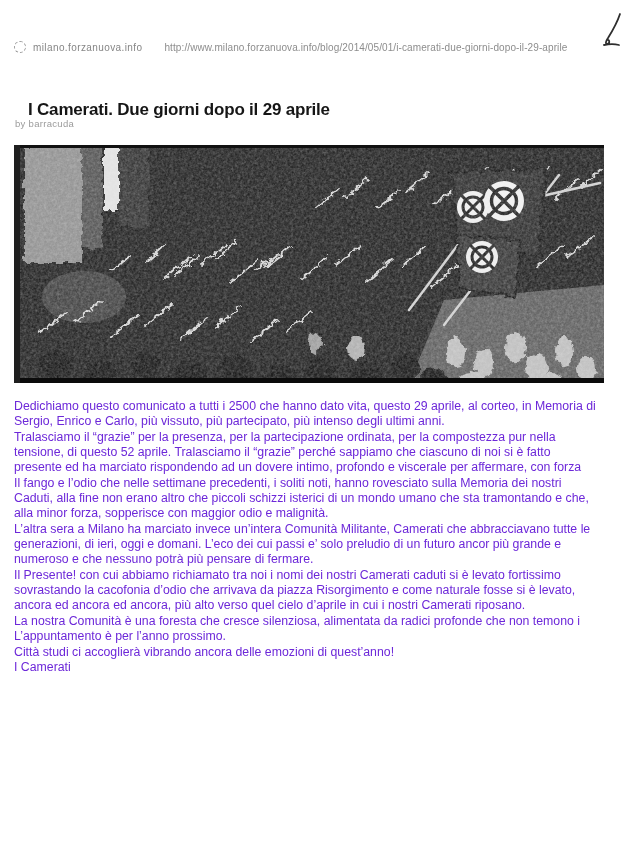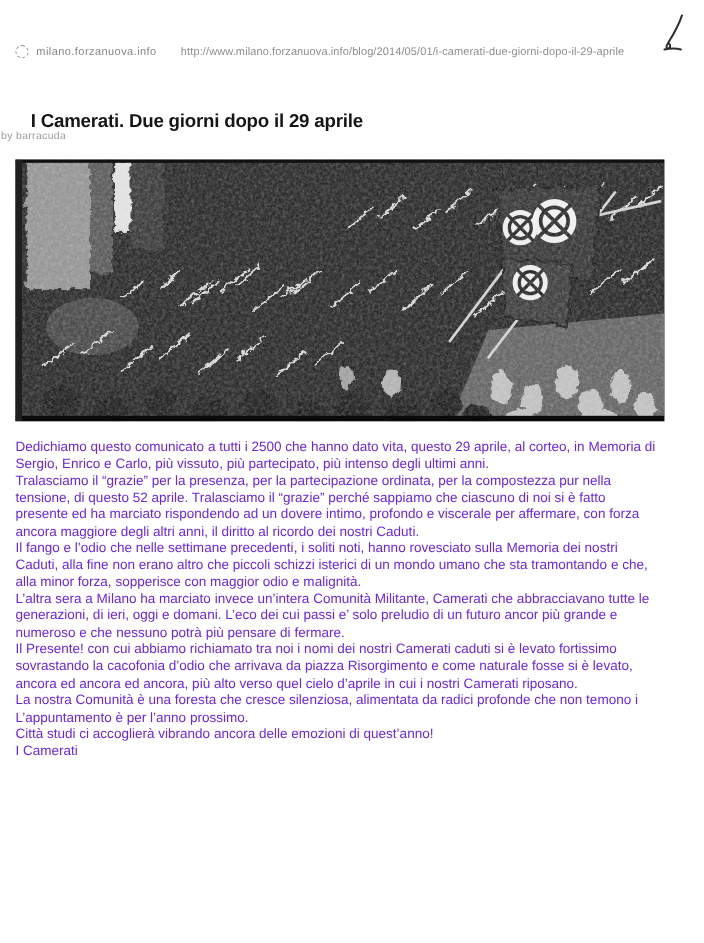--- a/index.html
+++ b/index.html
@@ -21,21 +21,21 @@
     margin-right:7px;flex:0 0 auto;
   }
   .site-label{margin-right:22px;letter-spacing:0.4px;color:#868686;text-align:right;}
   .page-url{color:#8d8d8d;letter-spacing:0.1px;}
   .pen-mark{position:absolute;right:14px;top:10px;}
   .article-title{
     position:absolute;left:12px;top:84px;margin:16px;
     font-size:17px;font-weight:bold;color:#161616;letter-spacing:-0.2px;
   }
   .byline{
-    position:absolute;left:1px;top:118px;
+    position:absolute;left:15px;top:118px;
     font-size:9.5px;color:#9b9b9b;letter-spacing:0.3px;
   }
   .photo{
     position:absolute;left:14px;top:145px;width:590px;height:238px;
     background:#181818;overflow:hidden;
   }
   .article-body{
     position:absolute;left:14px;top:399px;width:608px;
     font-size:12.3px;line-height:15.35px;color:#6d28d9;
   }
@@ -192,21 +192,20 @@
       <rect x="0" y="0" width="6" height="238" fill="#1f1f1f"></rect>
     </svg>
   </div>
 
   <div class="article-body">
     <div class="body-line">Dedichiamo questo comunicato a tutti i 2500 che hanno dato vita, questo 29 aprile, al corteo, in Memoria di</div>
     <div class="body-line">Sergio, Enrico e Carlo, più vissuto, più partecipato, più intenso degli ultimi anni.</div>
     <div class="body-line">Tralasciamo il “grazie” per la presenza, per la partecipazione ordinata, per la compostezza pur nella</div>
     <div class="body-line">tensione, di questo 52 aprile. Tralasciamo il “grazie” perché sappiamo che ciascuno di noi si è fatto</div>
     <div class="body-line">presente ed ha marciato rispondendo ad un dovere intimo, profondo e viscerale per affermare, con forza</div>
-    <div class="body-line">ancora maggiore degli altri anni, il diritto al ricordo dei nostri Caduti.</div>
     <div class="body-line">Il fango e l’odio che nelle settimane precedenti, i soliti noti, hanno rovesciato sulla Memoria dei nostri</div>
     <div class="body-line">Caduti, alla fine non erano altro che piccoli schizzi isterici di un mondo umano che sta tramontando e che,</div>
     <div class="body-line">alla minor forza, sopperisce con maggior odio e malignità.</div>
     <div class="body-line">L’altra sera a Milano ha marciato invece un’intera Comunità Militante, Camerati che abbracciavano tutte le</div>
     <div class="body-line">generazioni, di ieri, oggi e domani. L’eco dei cui passi e’ solo preludio di un futuro ancor più grande e</div>
     <div class="body-line">numeroso e che nessuno potrà più pensare di fermare.</div>
     <div class="body-line">Il Presente! con cui abbiamo richiamato tra noi i nomi dei nostri Camerati caduti si è levato fortissimo</div>
     <div class="body-line">sovrastando la cacofonia d’odio che arrivava da piazza Risorgimento e come naturale fosse si è levato,</div>
     <div class="body-line">ancora ed ancora ed ancora, più alto verso quel cielo d’aprile in cui i nostri Camerati riposano.</div>
     <div class="body-line">La nostra Comunità è una foresta che cresce silenziosa, alimentata da radici profonde che non temono i</div>

